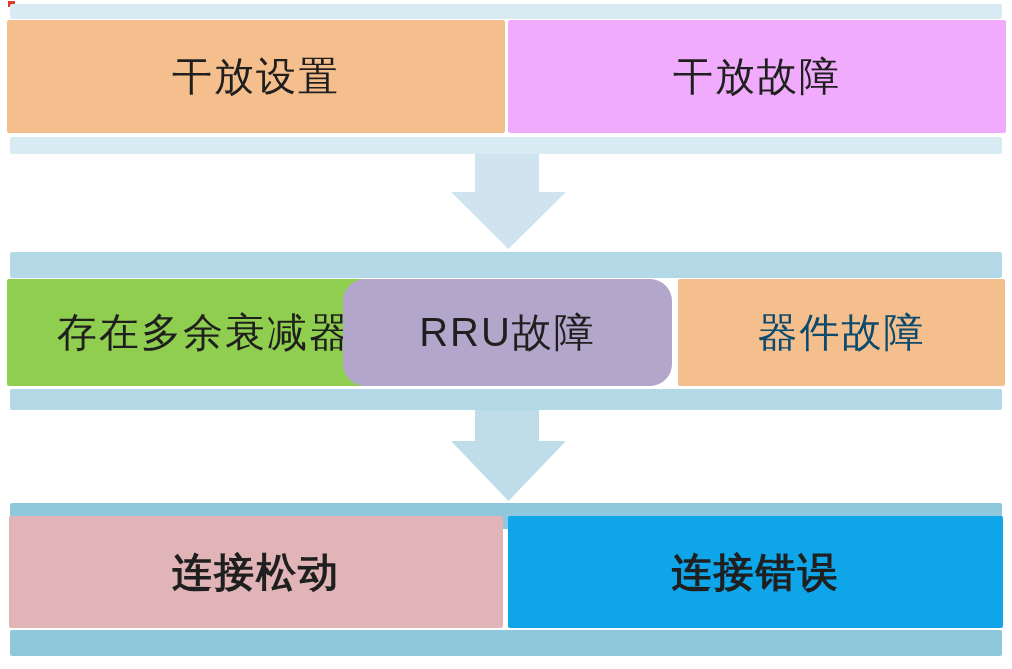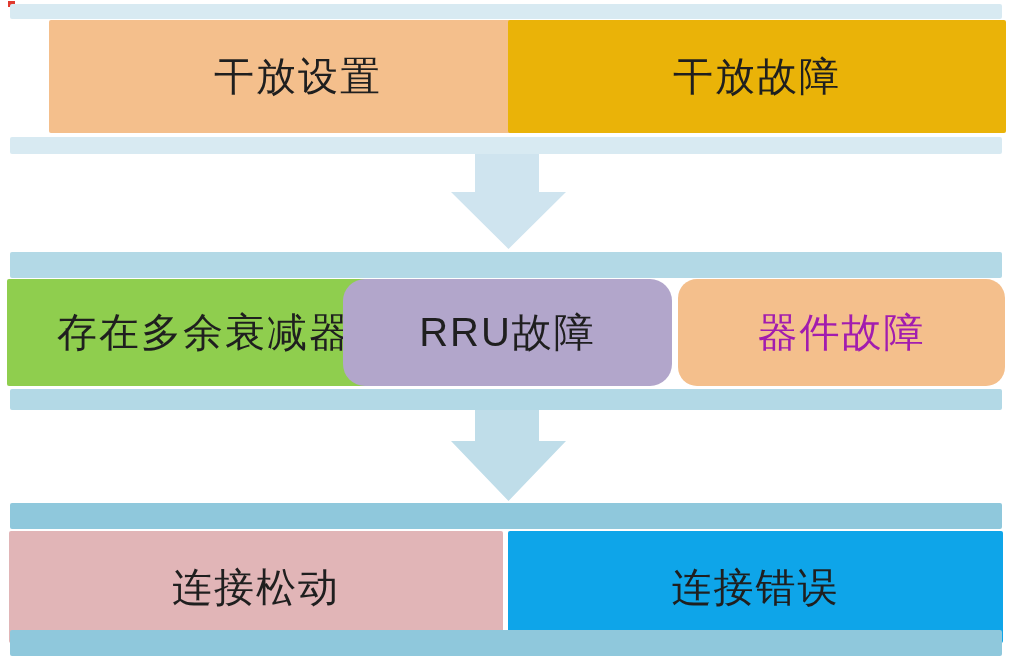--- a/index.html
+++ b/index.html
@@ -16,21 +16,21 @@
   .bar.r3t { top:503px; height:26px; }
   .bar.r3b { top:630px; height:26px; }
 
   .block {
     position:absolute; display:flex; align-items:center; justify-content:center;
     font-size:40px; letter-spacing:2px; color:#1f1f1f; border-radius:2px;
     white-space:nowrap;
   }
   .row1 .block { top:20px;  height:113px; }
   .row2 .block { top:279px; height:107px; }
-  .row3 .block { top:531px; height:112px;  }
+  .row3 .block { top:516px; height:112px;font-weight:bold;  }
 
   .b-r1c1 { left:7px;   width:498px; }
   .b-r1c2 { left:508px; width:498px; }
   .b-r2c1 { left:7px;   width:330px;padding-left:32px; }
   .b-r2c2 { left:343px; width:329px; }
   .b-r2c3 { left:678px; width:327px; }
   .b-r3c1 { left:9px;   width:494px; }
   .b-r3c2 { left:508px; width:495px; }
 
   .arrow { position:absolute; left:451px; }
@@ -41,34 +41,34 @@
 </style>
 </head>
 <body>
 
 <div class="canvas">
 
   <div class="corner-mark" style="background-color: rgb(224, 58, 47);"></div>
 
   <div class="row1">
     <div class="bar r1t" style="background-color: rgb(216, 234, 242);"></div>
-    <div class="block b-r1c1" style="background-color: rgb(244, 191, 140); color: rgb(31, 31, 31); margin-left: 42px;">干放设置</div>
-    <div class="block b-r1c2" style="background-color: #eab308; color: rgb(31, 31, 31);">干放故障</div>
+    <div class="block b-r1c1" style="background-color: rgb(244, 191, 140); color: rgb(31, 31, 31);">干放设置</div>
+    <div class="block b-r1c2" style="background-color: #f0abfc; color: rgb(31, 31, 31);">干放故障</div>
     <div class="bar r1b" style="background-color: rgb(216, 234, 242);"></div>
   </div>
 
   <svg class="arrow a1" width="115" height="95" viewBox="0 0 115 95">
     <polygon points="24,0 88,0 88,38 115,38 57.5,95 0,38 24,38" fill="#cfe4ef"></polygon>
   </svg>
 
   <div class="row2">
     <div class="bar r2t" style="background-color: rgb(179, 217, 230);"></div>
     <div class="block b-r2c1" style="background-color: rgb(143, 206, 78); color: rgb(31, 31, 31);">存在多余衰减器</div>
     <div class="block b-r2c2" style="background-color: rgb(178, 166, 203); color: rgb(31, 31, 31); border-radius: 22px;">RRU故障</div>
-    <div class="block b-r2c3" style="background-color: rgb(244, 191, 140); color: #a21caf; border-radius: 19px;">器件故障</div>
+    <div class="block b-r2c3" style="background-color: rgb(244, 191, 140); color: #0c4a6e;">器件故障</div>
     <div class="bar r2b" style="background-color: rgb(179, 217, 230);"></div>
   </div>
 
   <svg class="arrow a2" width="115" height="91" viewBox="0 0 115 91">
     <polygon points="24,0 88,0 88,31 115,31 57.5,91 0,31 24,31" fill="#bfdde9"></polygon>
   </svg>
 
   <div class="row3">
     <div class="bar r3t" style="background-color: rgb(143, 200, 220);"></div>
     <div class="block b-r3c1" style="background-color: rgb(225, 181, 183); color: rgb(31, 31, 31);">连接松动</div>

